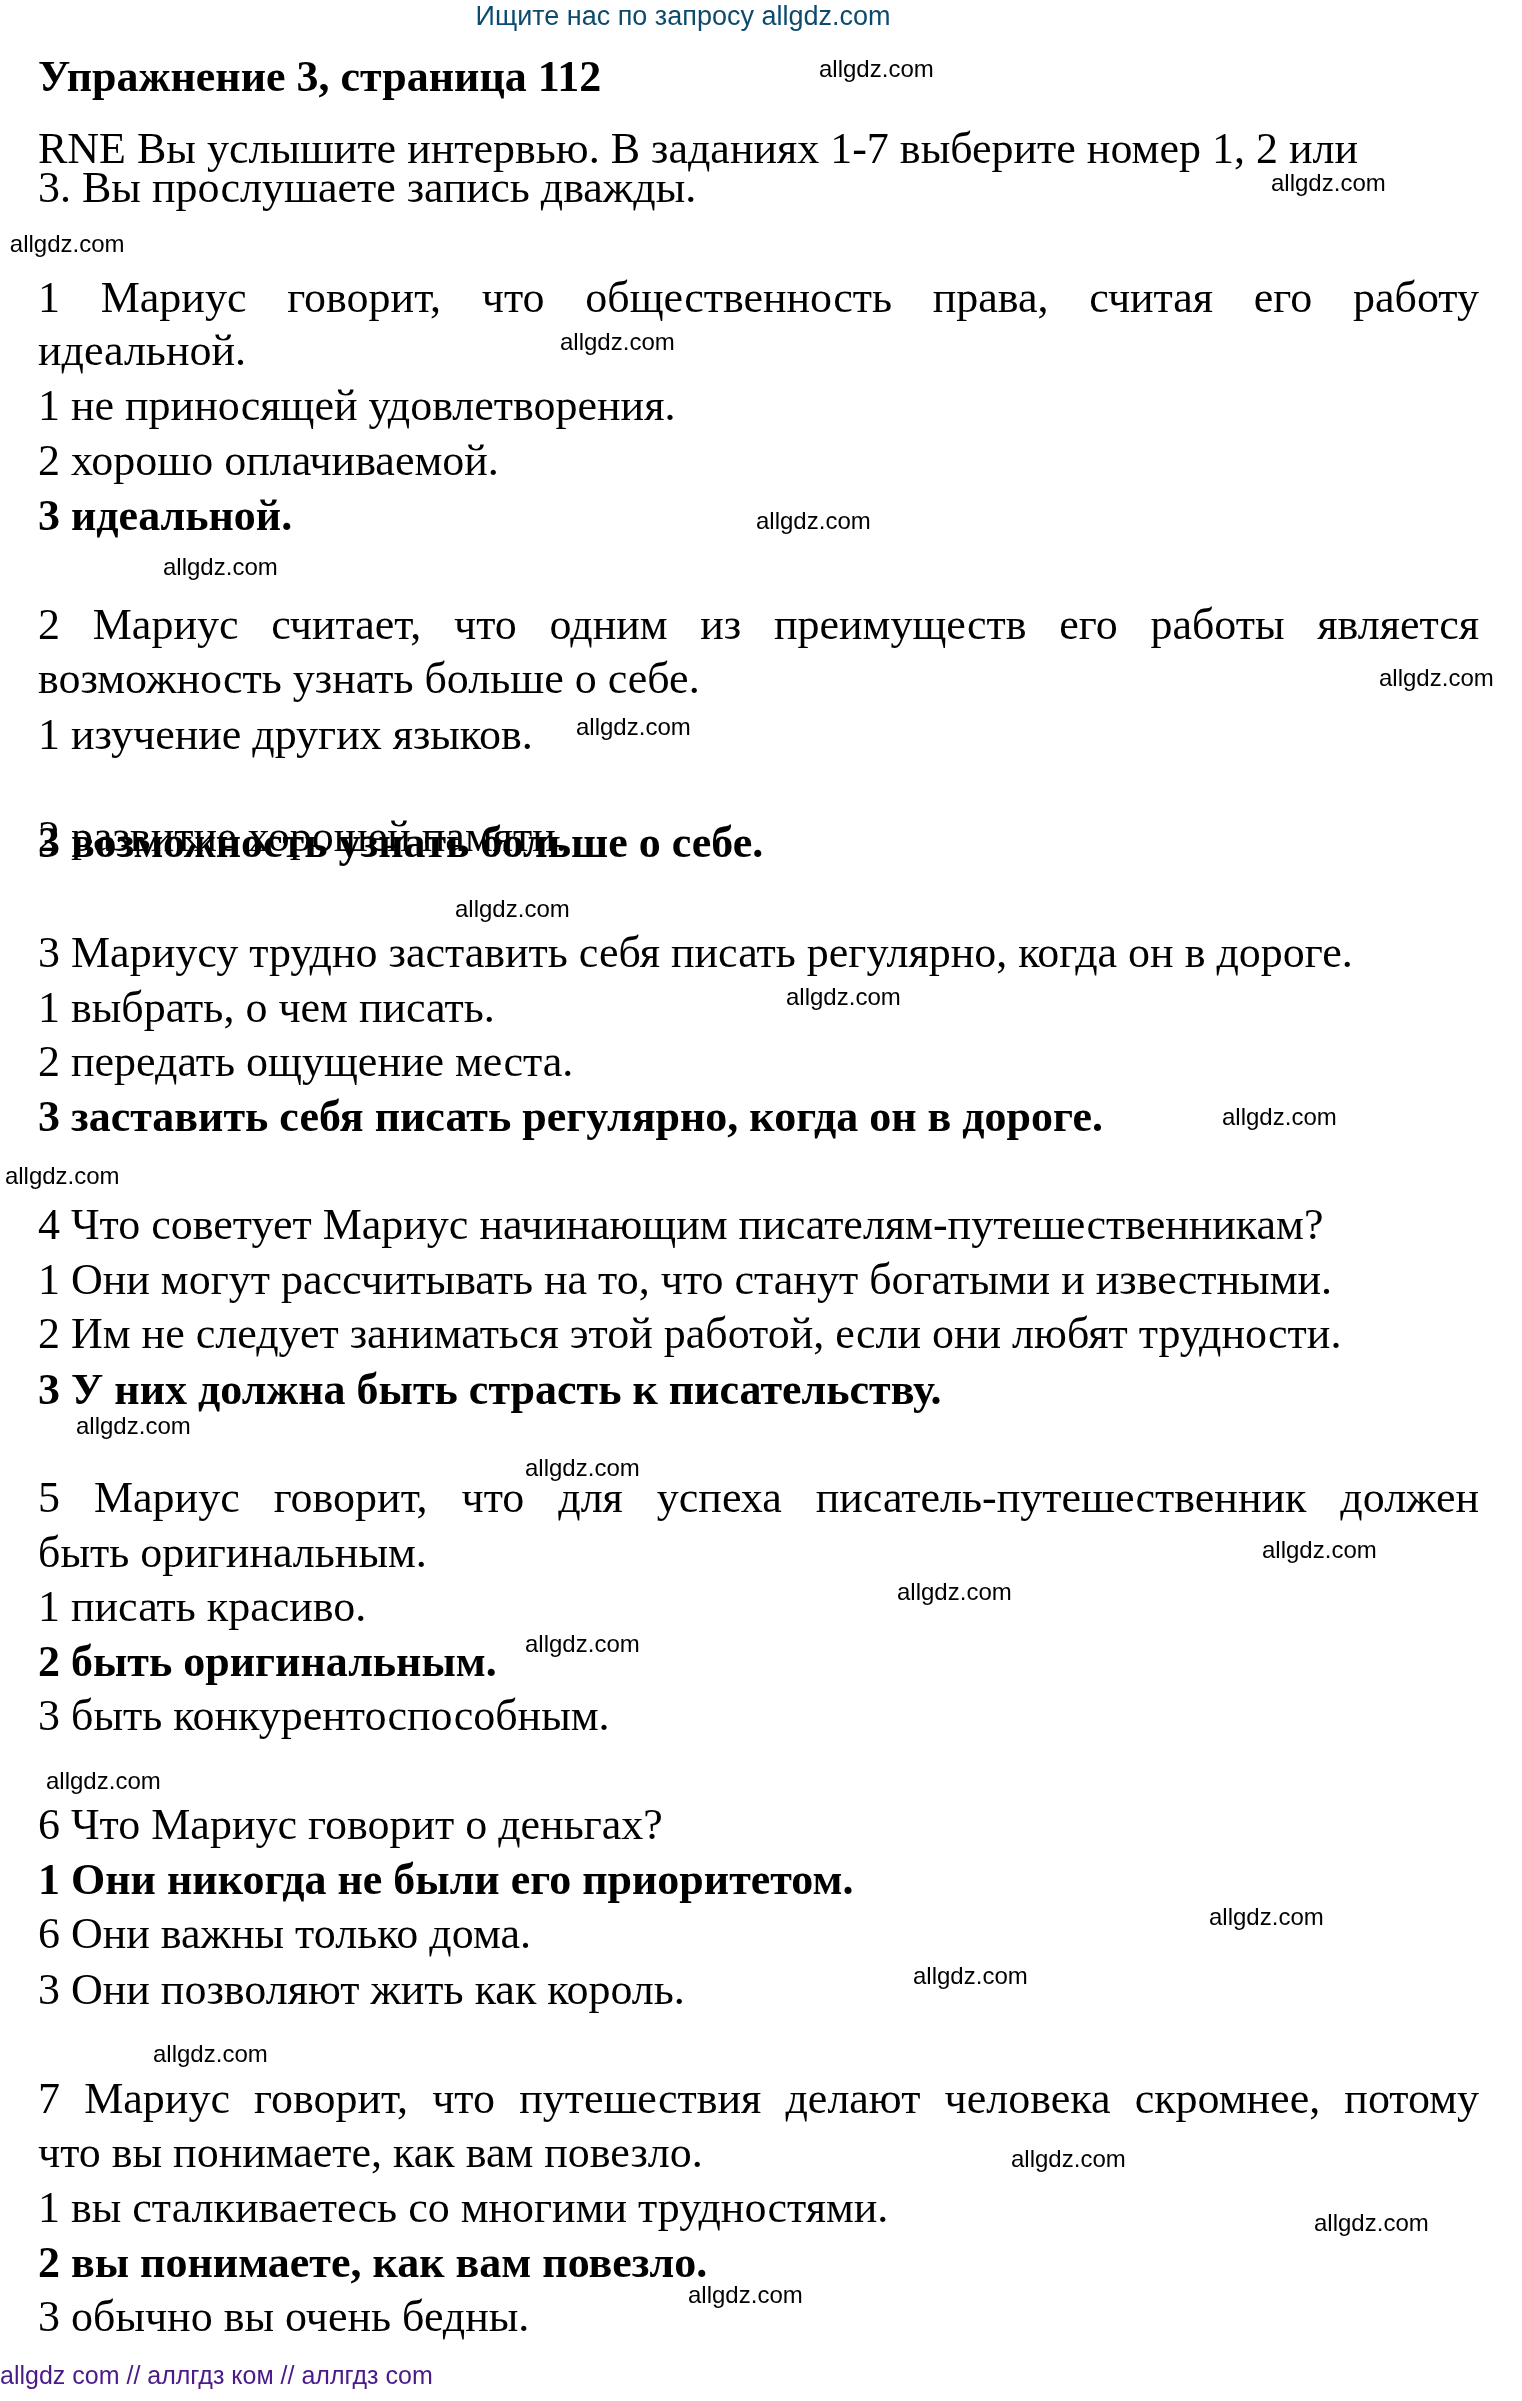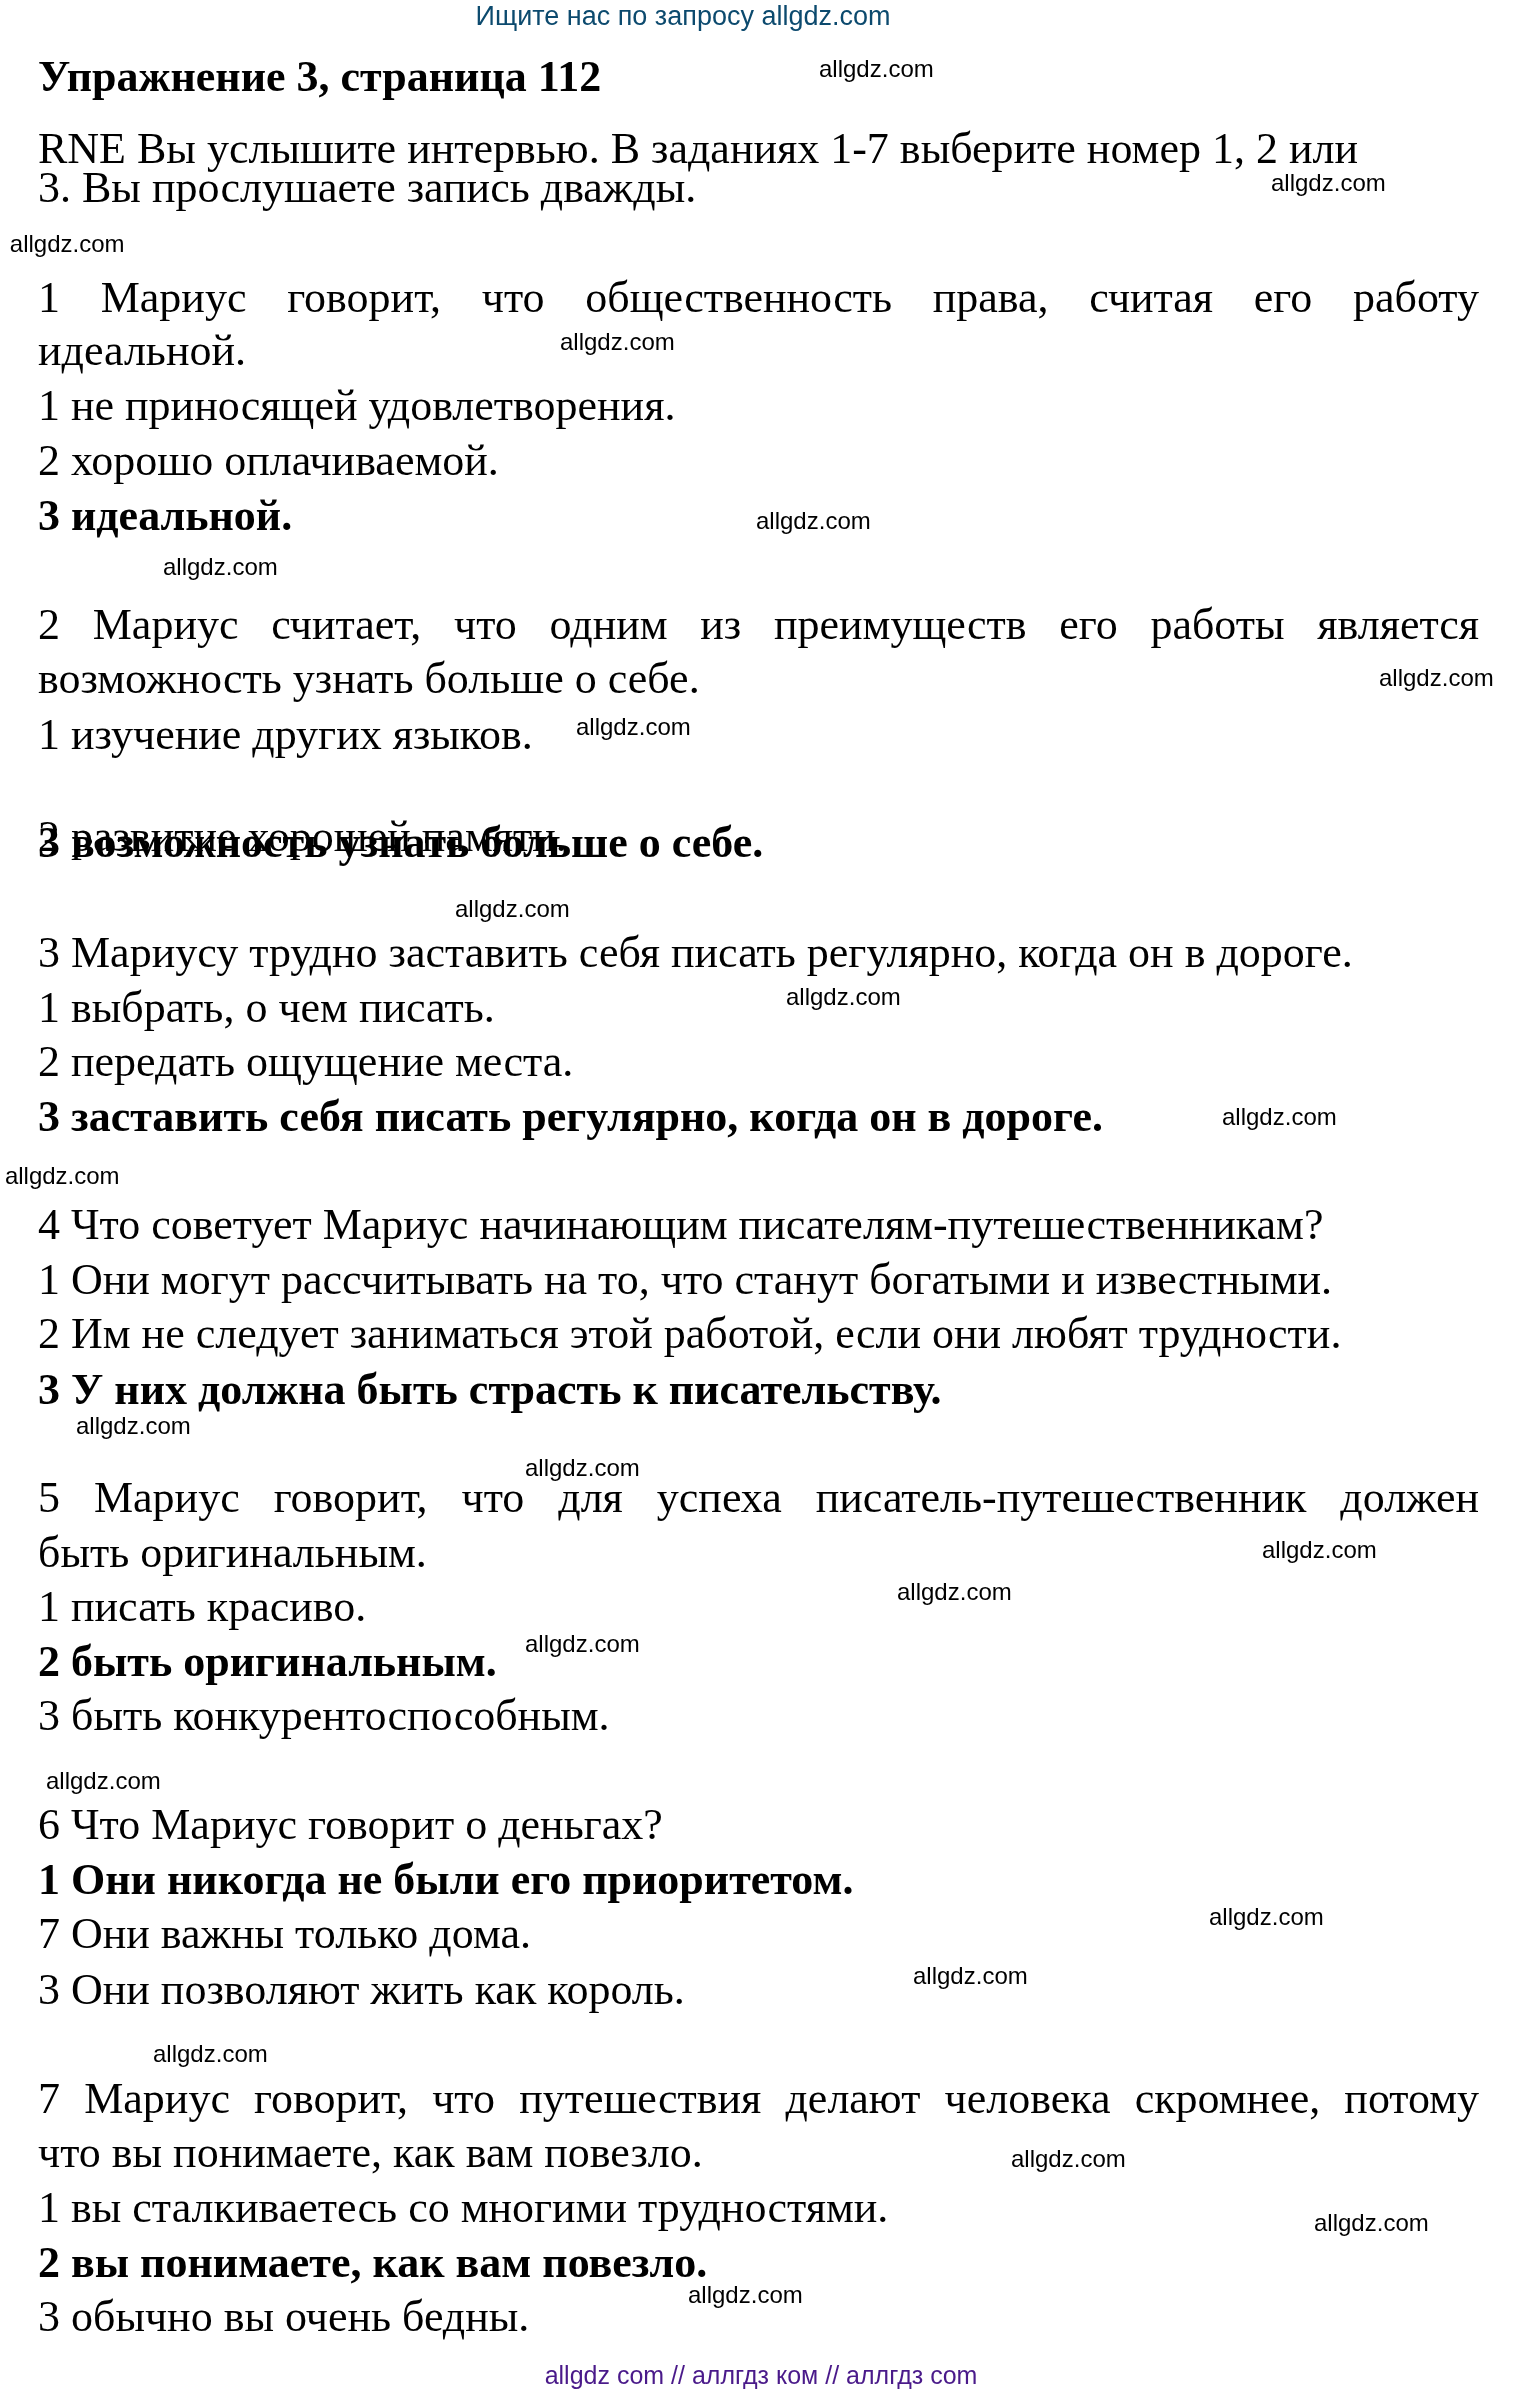--- a/index.html
+++ b/index.html
@@ -5,21 +5,21 @@
   html, body { margin:0; padding:0; background:#ffffff; }
   body { width:1522px; height:2401px; position:relative; overflow:hidden; }
   .hdr { position:absolute; left:0; width:1366px; top:0; text-align:center;
          font-family:"Liberation Sans", sans-serif; font-size:27px; color:#0c4a6e; line-height:33px; }
   .ln { position:absolute; left:38px; font-family:"Liberation Serif", serif; font-size:44px;
         color:#000; line-height:52px; white-space:nowrap; transform:translateY(-50%); }
   .ln.justify { width:1441px; text-align:justify; text-align-last:justify; white-space:normal; }
   .b { font-weight:bold; }
   .wm { position:absolute; font-family:"Liberation Sans", sans-serif; font-size:24px; color:#000;
         line-height:28px; transform:translateY(-50%);text-align:right; }
-  .ftr { position:absolute; left:0; width:1522px; top:2361px; text-align:center;
+  .ftr { position:absolute; left:0; width:1522px; top:2361px; 
          font-family:"Liberation Sans", sans-serif; font-size:25px; color:#4a1a8a; line-height:29px; }
 </style>
 </head>
 <body>
 
 <div class="hdr">Ищите нас по запросу allgdz.com</div>
 
 <div class="ln b" style="top:77px;">Упражнение 3, страница 112</div>
 <div class="ln" style="top:149px;">RNE Вы услышите интервью. В заданиях 1-7 выберите номер 1, 2 или</div>
 <div class="ln" style="top:188px;">3. Вы прослушаете запись дважды.</div>
@@ -47,21 +47,21 @@
 <div class="ln b" style="top:1390px;">3 У них должна быть страсть к писательству.</div>
 
 <div class="ln justify" style="top:1498px;">5 Мариус говорит, что для успеха писатель-путешественник должен</div>
 <div class="ln" style="top:1553px;">быть оригинальным.</div>
 <div class="ln" style="top:1607px;">1 писать красиво.</div>
 <div class="ln b" style="top:1662px;">2 быть оригинальным.</div>
 <div class="ln" style="top:1716px;">3 быть конкурентоспособным.</div>
 
 <div class="ln" style="top:1825px;">6 Что Мариус говорит о деньгах?</div>
 <div class="ln b" style="top:1880px;">1 Они никогда не были его приоритетом.</div>
-<div class="ln" style="top:1934px;">7 Они важны только дома.</div>
+<div class="ln" style="top:1934px;">6 Они важны только дома.</div>
 <div class="ln" style="top:1990px;">3 Они позволяют жить как король.</div>
 
 <div class="ln justify" style="top:2099px;">7 Мариус говорит, что путешествия делают человека скромнее, потому</div>
 <div class="ln" style="top:2153px;">что вы понимаете, как вам повезло.</div>
 <div class="ln" style="top:2208px;">1 вы сталкиваетесь со многими трудностями.</div>
 <div class="ln b" style="top:2263px;">2 вы понимаете, как вам повезло.</div>
 <div class="ln" style="top:2317px;">3 обычно вы очень бедны.</div>
 
 <div class="wm" style="left:819px; top:69px;">allgdz.com</div>
 <div class="wm" style="left:1271px; top:183px;">allgdz.com</div>

